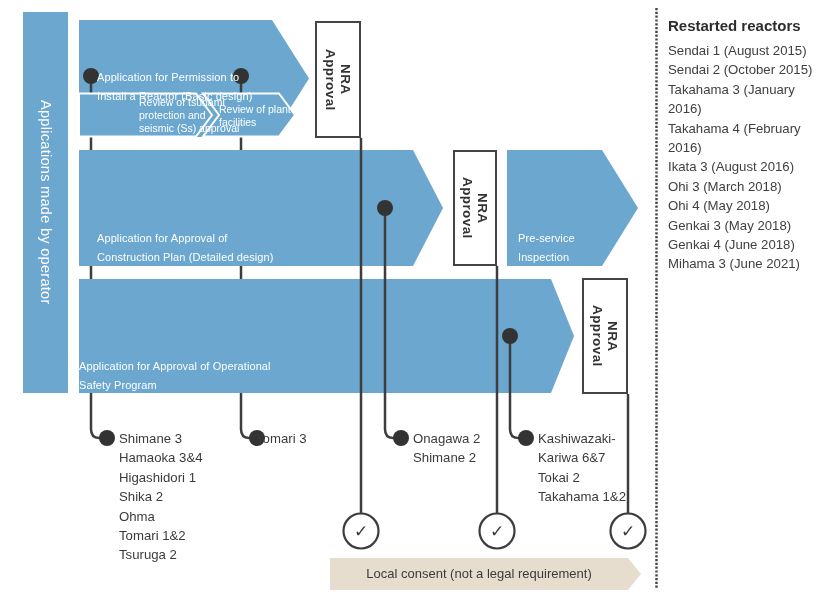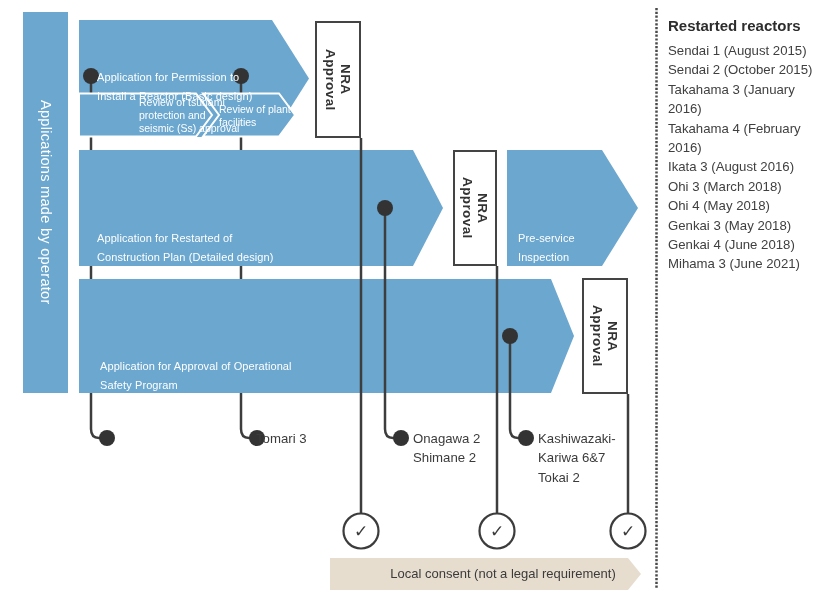--- a/index.html
+++ b/index.html
@@ -31,21 +31,21 @@
     font-weight:bold;font-size:13.5px;line-height:15px;color:#333333;letter-spacing:.4px;
   }
   .plist{position:absolute;font-size:13.2px;line-height:19.4px;color:#3b3b3b;}
   .restarted-title{position:absolute;left:668px;top:17px;font-size:15px;font-weight:bold;color:#2d2d2d;}
   .restarted-list{position:absolute;left:668px;top:41px;font-size:13.2px;line-height:19.4px;color:#404040;}
   .check-glyph{
     position:absolute;width:24px;text-align:center;font-size:17px;color:#3c3c3c;
   }
   .consent-label{
     position:absolute;left:330px;top:566px;width:298px;text-align:center;
-    font-size:13px;color:#3b3b3b;padding-left:24px;
+    font-size:13px;color:#3b3b3b;
   }
 </style>
 </head>
 <body>
 
 <div class="stage">
 
   <svg width="831" height="606" viewBox="0 0 831 606">
 
     <polygon points="79,20 272,20 309,78.5 272,137 79,137" fill="#6ba7ce"></polygon>
@@ -89,23 +89,23 @@
     <span>Applications made by operator</span>
   </div>
 
   <div class="arrow-label" style="left:97px;top:28px;">Application for Permission to
 Install a Reactor (Basic design)</div>
   <div class="sub-label" style="left:95px;top:96px;margin-left:44px;">Review of tsunami
 protection and
 seismic (Ss) approval</div>
   <div class="sub-label" style="left:219px;top:103px;">Review of plant
 facilities</div>
-  <div class="arrow-label" style="left:97px;top:189px;">Application for Restarted of
+  <div class="arrow-label" style="left:97px;top:189px;">Application for Approval of
 Construction Plan (Detailed design)</div>
-  <div class="arrow-label" style="left:100px;top:317px;">Application for Approval of Operational
+  <div class="arrow-label" style="left:79px;top:317px;">Application for Approval of Operational
 Safety Program</div>
   <div class="arrow-label" style="left:518px;top:189px;">Pre-service
 Inspection</div>
 
   <div class="nra-box" style="left:315px;top:21px;width:46px;height:117px;">
     <span>NRA
 Approval</span>
   </div>
   <div class="nra-box" style="left:453px;top:150px;width:44px;height:116px;">
     <span>NRA
@@ -115,30 +115,40 @@
     <span>NRA
 Approval</span>
   </div>
 
   <span class="check-glyph" style="left:349px;top:521px;">✓</span>
   <span class="check-glyph" style="left:485px;top:521px;">✓</span>
   <span class="check-glyph" style="left:616px;top:521px;">✓</span>
 
   <div class="consent-label">Local consent (not a legal requirement)</div>
 
+  <div class="plist" style="left:119px;top:429px;">
+    <div>Shimane 3</div>
+    <div>Hamaoka 3&amp;4</div>
+    <div>Higashidori 1</div>
+    <div>Shika 2</div>
+    <div>Ohma</div>
+    <div>Tomari 1&amp;2</div>
+    <div>Tsuruga 2</div>
+  </div>
   <div class="plist" style="left:256px;top:429px;">
     <div>Tomari 3</div>
   </div>
   <div class="plist" style="left:413px;top:429px;">
     <div>Onagawa 2</div>
     <div>Shimane 2</div>
   </div>
   <div class="plist" style="left:538px;top:429px;width:104px;">
     <div>Kashiwazaki-Kariwa 6&amp;7</div>
     <div>Tokai 2</div>
+    <div>Takahama 1&amp;2</div>
   </div>
 
   <div class="restarted-title">Restarted reactors</div>
   <div class="restarted-list">
     <div>Sendai 1 (August 2015)</div>
     <div>Sendai 2 (October 2015)</div>
     <div>Takahama 3 (January 2016)</div>
     <div>Takahama 4 (February 2016)</div>
     <div>Ikata 3 (August 2016)</div>
     <div>Ohi 3 (March 2018)</div>

